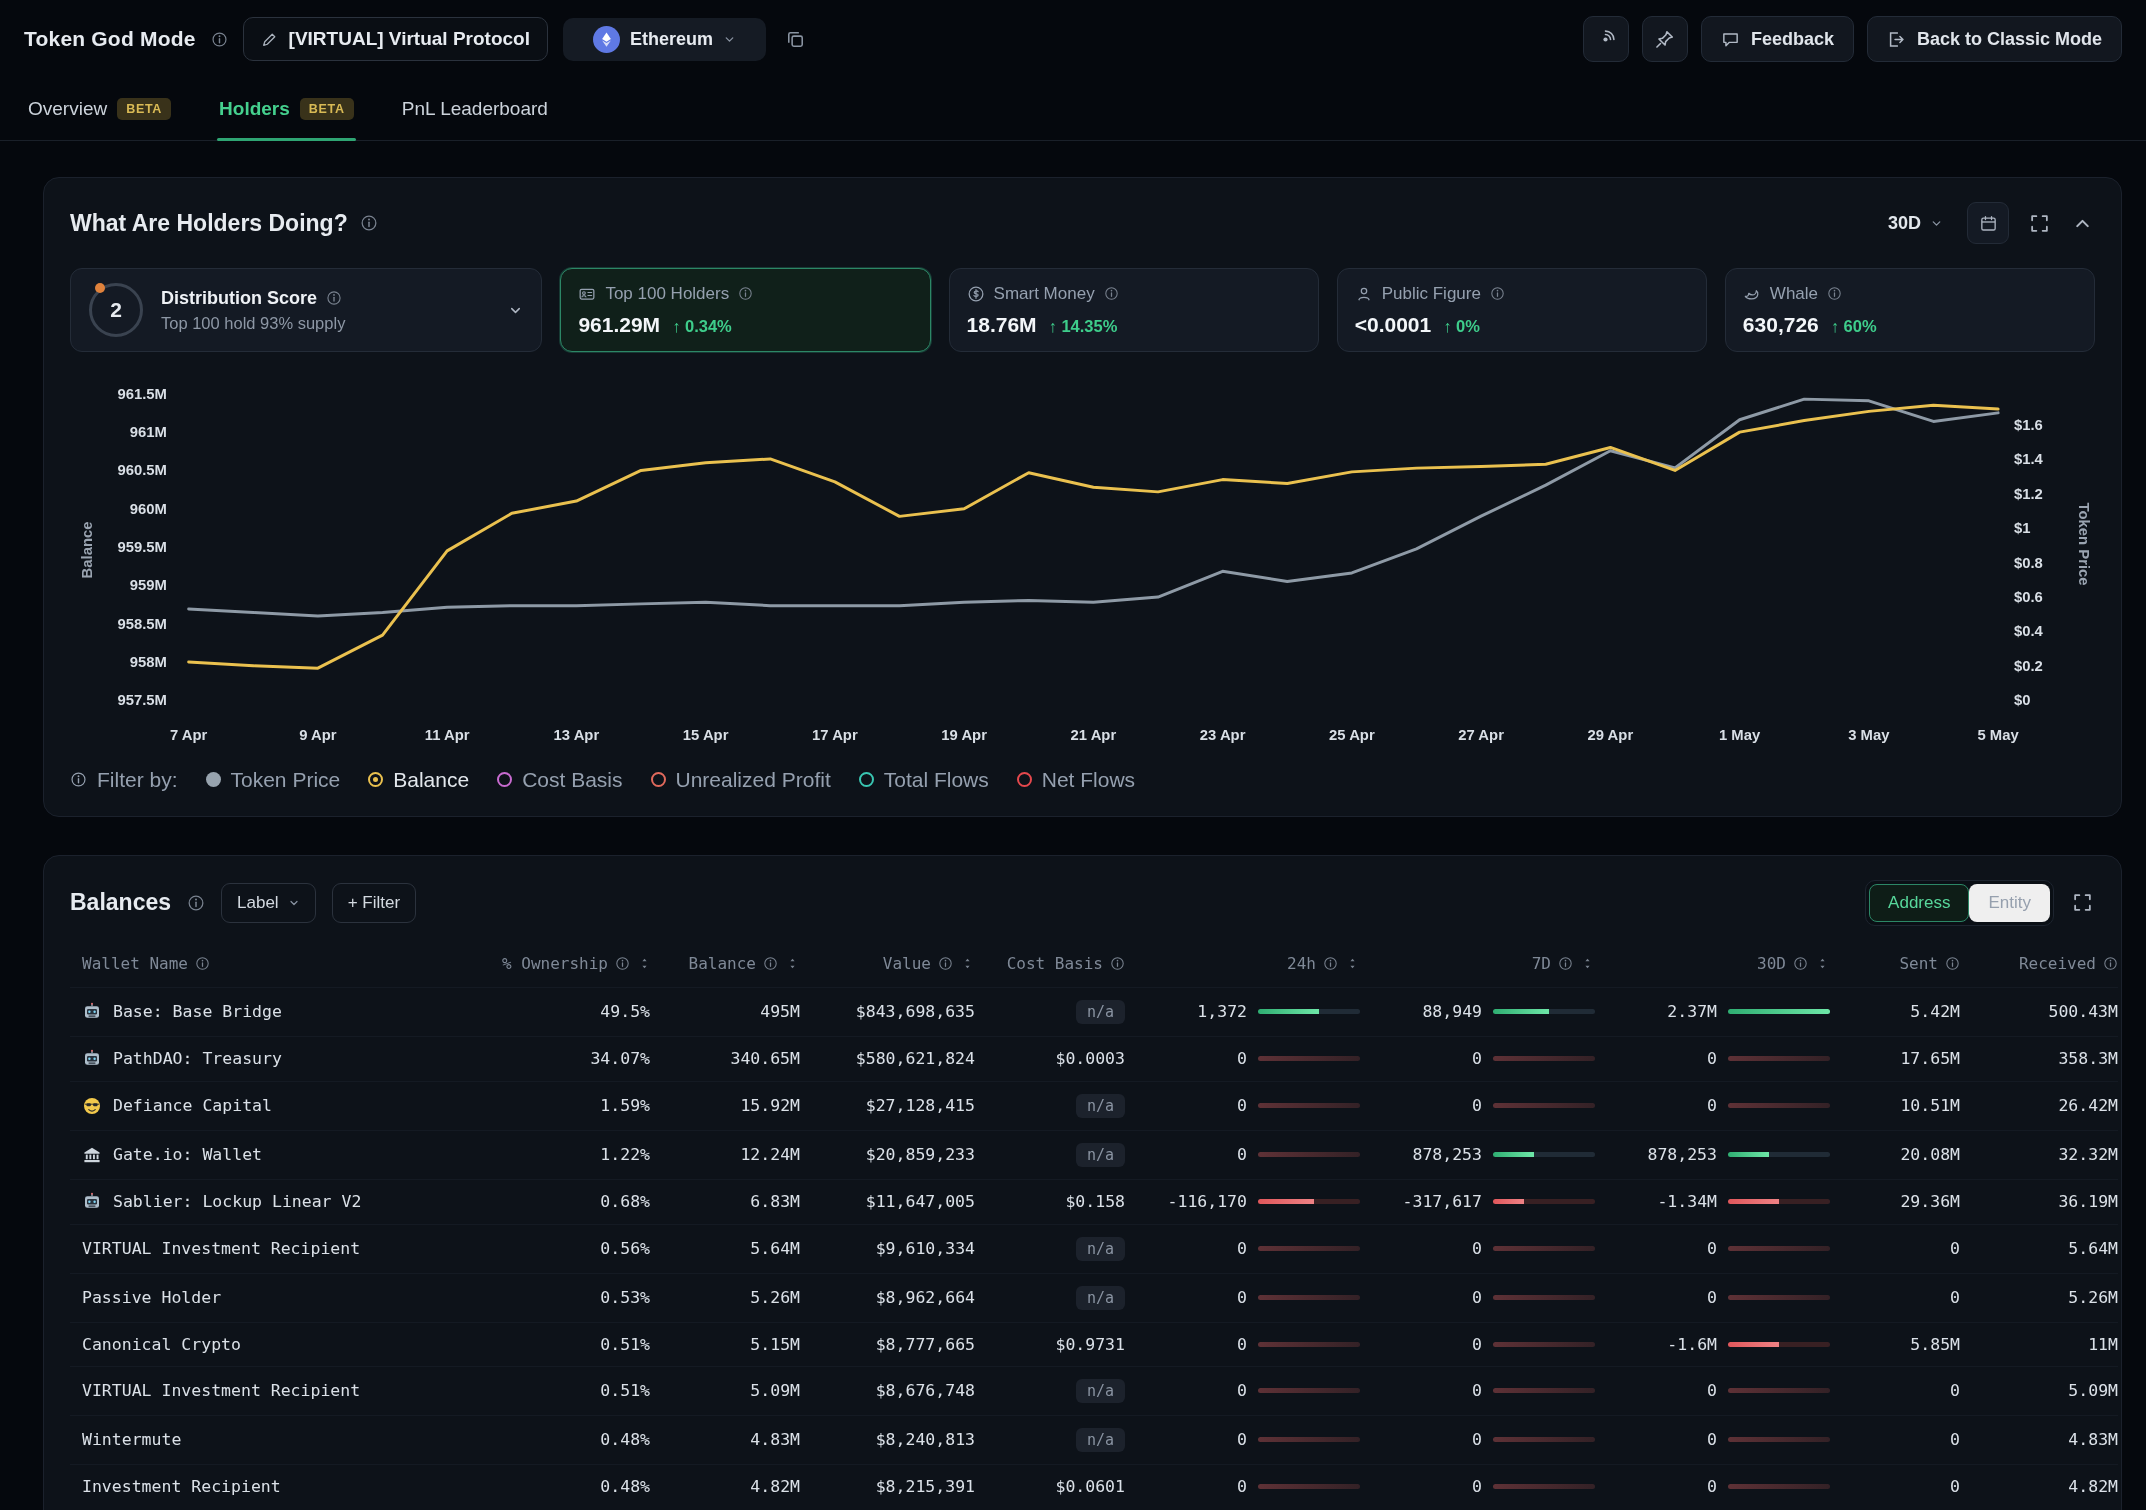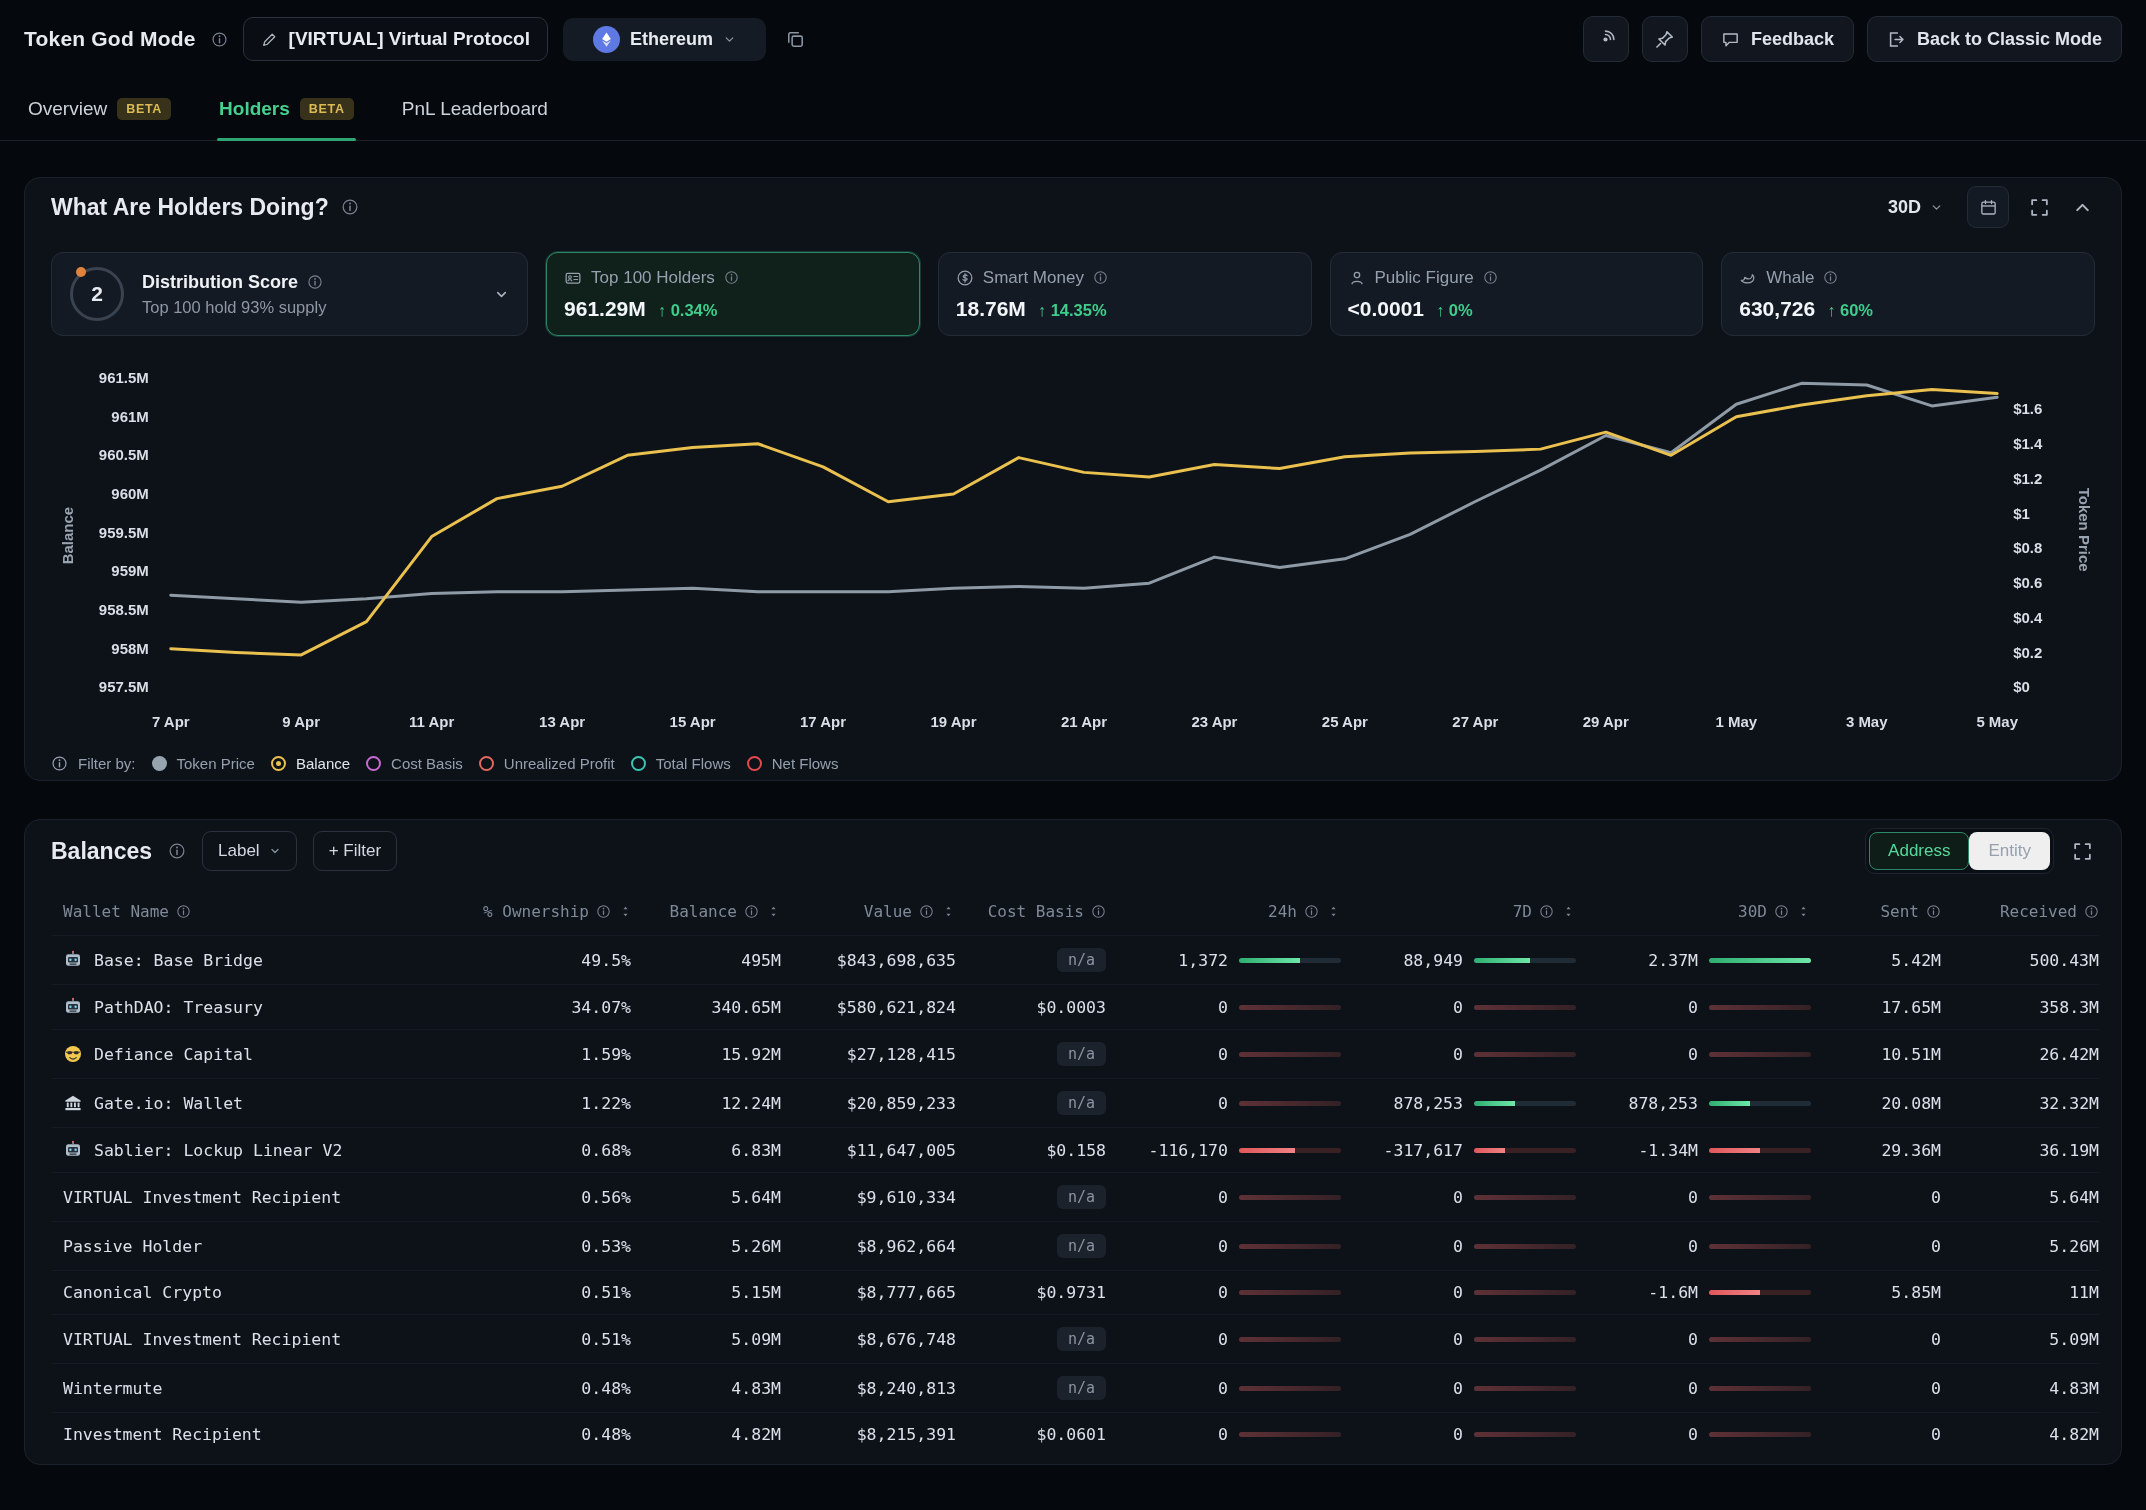--- a/index.html
+++ b/index.html
@@ -29,21 +29,21 @@
 
   
   .tabs{display:flex;gap:44px;padding:0 26px;border-bottom:1px solid #1a2029;}
   .tab{display:flex;align-items:center;gap:10px;padding:20px 2px;font-size:19px;color:#ccd3db;position:relative;}
   .tab.active{color:#45d08e;font-weight:700;}
   .tab.active::after{content:"";position:absolute;left:0;right:0;bottom:-1px;height:3px;background:#2fa573;border-radius:2px;}
   .beta{font-size:12.5px;font-weight:700;letter-spacing:.7px;color:#d9ba55;background:#39321a;padding:4px 9px;border-radius:5px;}
 
   
   main{padding:36px 24px 0;}
-  .panel{background:#0d1219;border:1px solid #1b212c;border-radius:16px;padding:8px 26px;}
+  .panel{background:#0d1219;border:1px solid #1b212c;border-radius:16px;padding:24px 26px;margin-left:19px;}
   .panel + .panel{margin-top:38px;}
   .panel-head{display:flex;align-items:center;gap:12px;}
   .panel-title{font-size:23px;font-weight:700;}
   .head-info{font-size:18px;color:#79828f;}
   .head-controls{margin-left:auto;display:flex;align-items:center;gap:18px;}
   .range-btn{display:flex;align-items:center;gap:9px;font-size:18px;font-weight:600;color:#e2e7ec;background:none;border:none;}
   .sq-btn{width:42px;height:42px;border-radius:9px;background:#141a24;border:1px solid #232b37;color:#aeb6c2;display:flex;align-items:center;justify-content:center;font-size:19px;}
   .ghost{background:none;border:none;color:#aeb6c2;font-size:21px;padding:2px;}
 
   
@@ -66,21 +66,21 @@
   .stat-change{font-size:16.5px;font-weight:600;color:#3ecd8b;}
 
   
   .chart-wrap{margin-top:22px;}
   #chart-svg{width:100%;height:auto;display:block;}
   #chart-svg .tick{fill:#d9dfe6;font-size:15px;font-weight:700;font-family:"Liberation Sans",sans-serif;}
   #chart-svg .axt{fill:#9aa4b1;font-size:15px;font-weight:600;font-family:"Liberation Sans",sans-serif;}
   #chart-svg .ln{fill:none;stroke-width:3;stroke-linejoin:round;stroke-linecap:round;}
 
   
-  .filter-row{display:flex;align-items:center;gap:16px;margin-top:14px;color:#95a0af;font-size:15px;}
+  .filter-row{display:flex;align-items:center;gap:28px;margin-top:14px;color:#95a0af;font-size:21px;}
   .filter-lab{display:flex;align-items:center;gap:10px;}
   .filter-lab .ic{font-size:17px;}
   .f-item{display:flex;align-items:center;gap:10px;}
   .dot{width:15px;height:15px;border-radius:50%;box-sizing:border-box;position:relative;flex:none;}
   .dot.filled{background:var(--c);}
   .dot.ring{border:2px solid var(--c);}
   .dot.ring-dot{border:2px solid var(--c);}
   .dot.ring-dot::after{content:"";position:absolute;inset:3px;border-radius:50%;background:var(--c);}
   .f-item.active .lab{color:#e2e7ec;}
 

